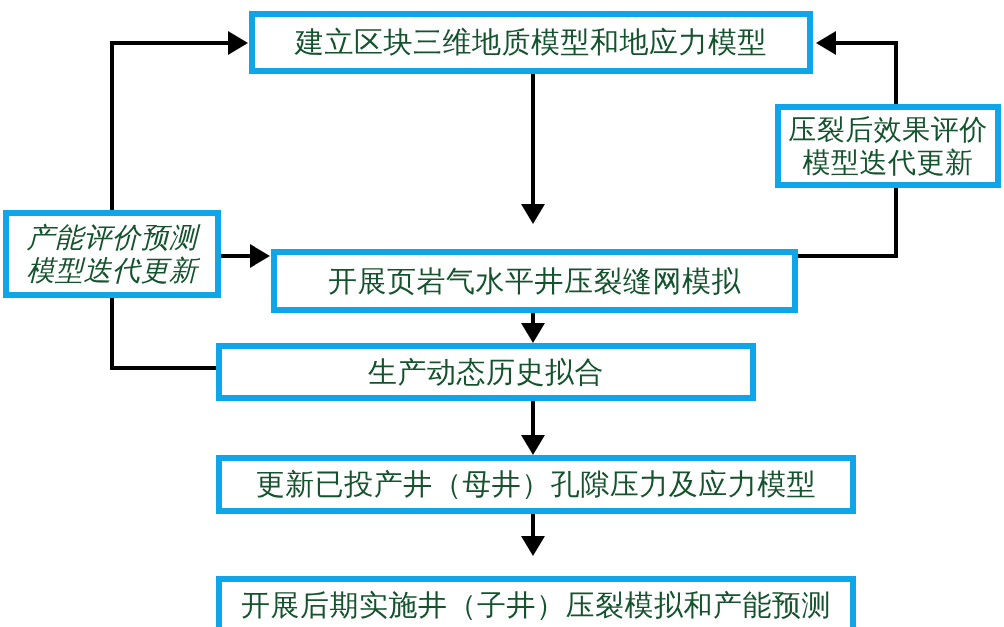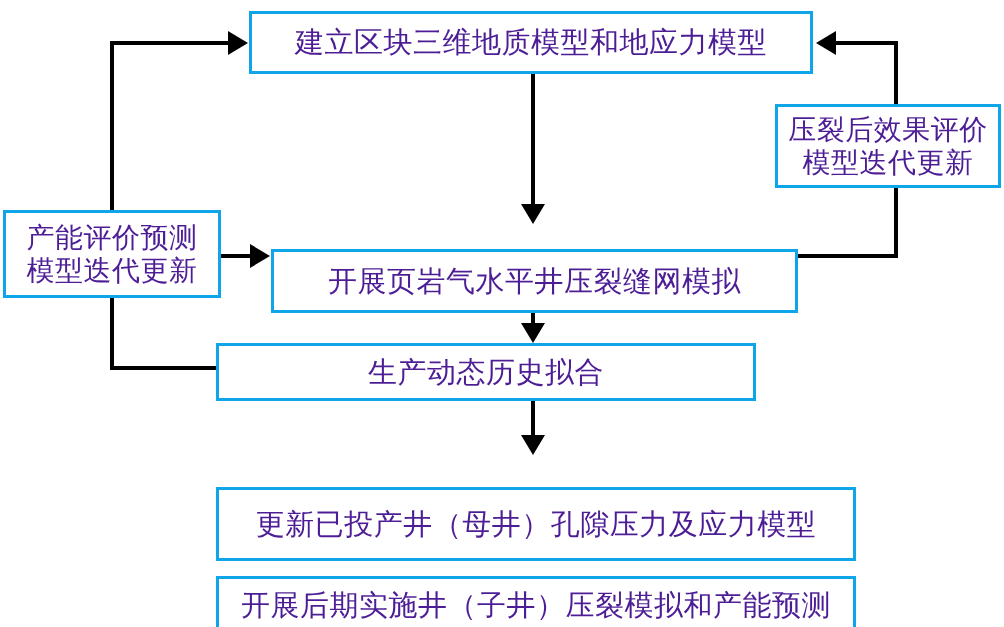--- a/index.html
+++ b/index.html
@@ -11,42 +11,42 @@
     position: relative;
     width: 1004px;
     height: 627px;
     background: #ffffff;
     font-family: "Liberation Serif", "DejaVu Serif", serif;
     overflow: hidden;
   }
   .node {
     position: absolute;
     box-sizing: border-box;
-    border: 3px solid #0ea5e9;
+    border: 6px solid #0ea5e9;
     background: #ffffff;
     display: flex;
     align-items: center;
     justify-content: center;
     text-align: center;
-    color: #4c1d95;
+    color: #14532d;
     line-height: 1.18;
     z-index: 3;
   }
   .node .label {
     display: block;
     white-space: pre-line;
     letter-spacing: 0.5px;
   }
   
   #node-geo-model      { left: 249px; top: 11px;  width: 564px; height: 63px;  font-size: 29px; }
   #node-frac-eval      { left: 775px; top: 104px; width: 226px; height: 84px;  font-size: 28px; text-align: center; }
-  #node-prod-eval      { left: 3px;   top: 210px; width: 218px; height: 88px;  font-size: 28px; }
+  #node-prod-eval      { left: 3px;   top: 210px; width: 218px; height: 88px;  font-size: 28px; font-style: italic; }
   #node-frac-network   { left: 271px; top: 224px; width: 527px; height: 64px;  font-size: 29px; margin-top: 25px; }
   #node-history-match  { left: 216px; top: 343px; width: 540px; height: 58px;  font-size: 29px; }
-  #node-pore-pressure  { left: 216px; top: 455px; width: 640px; height: 74px;  font-size: 29px; margin-top: 32px; }
+  #node-pore-pressure  { left: 216px; top: 455px; width: 640px; height: 59px;  font-size: 29px; }
   #node-child-well     { left: 216px; top: 576px; width: 640px; height: 58px;  font-size: 29px; }
 
   
   .seg {
     position: absolute;
     background: #000000;
     z-index: 1;
   }
   .seg.h { height: 4px; }
   .seg.v { width: 4px; }

